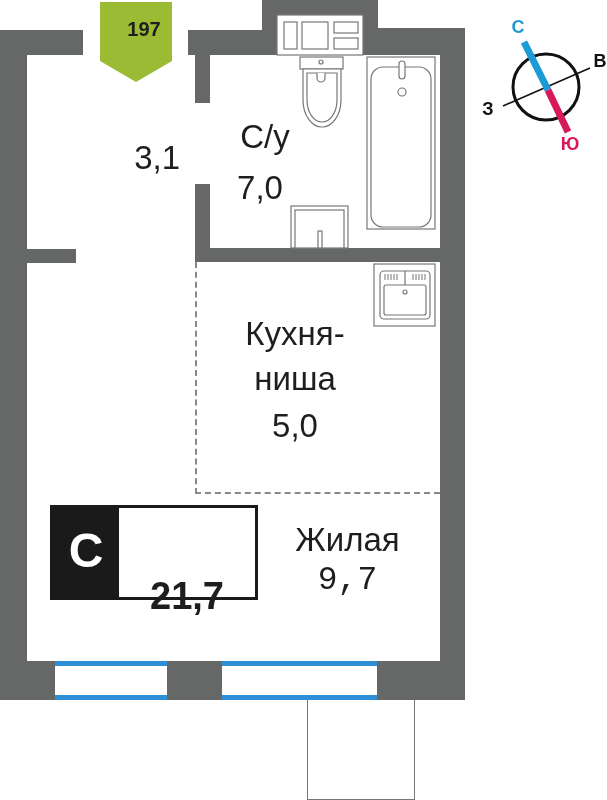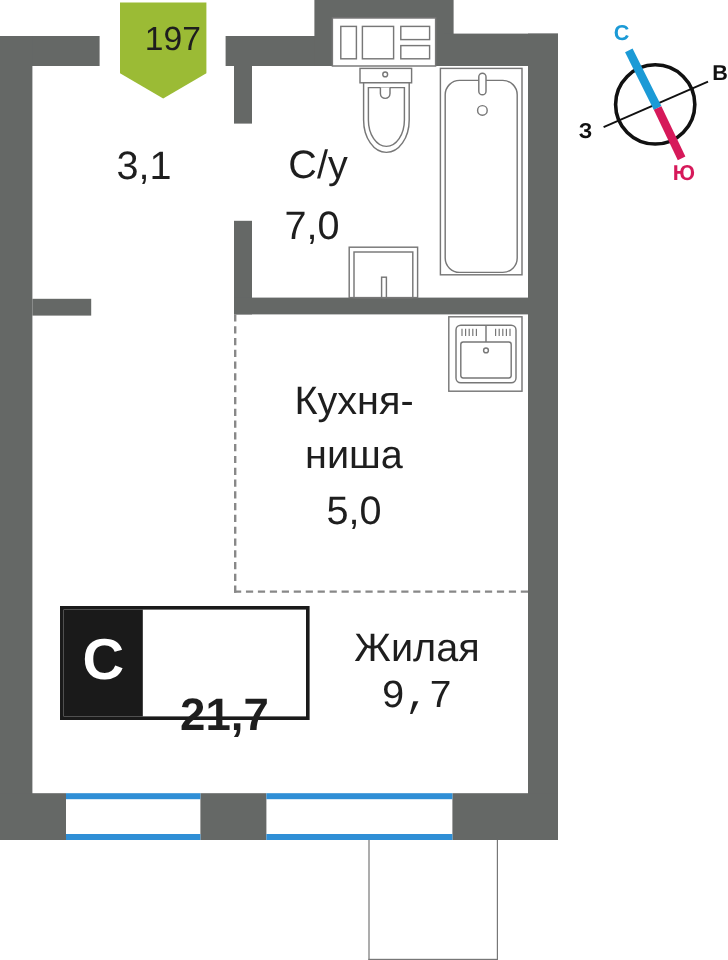--- a/index.html
+++ b/index.html
@@ -104,28 +104,28 @@
     <path d="M100 2 L172 2 L172 61 L136 82 L100 61 Z" fill="#9bbb35"></path>
 
     <g>
       <circle cx="546" cy="87" r="33" fill="none" stroke="#111" stroke-width="3"></circle>
       <line x1="503" y1="106" x2="590" y2="68" stroke="#111" stroke-width="1.6"></line>
       <line x1="524" y1="42" x2="548" y2="90" stroke="#1b9ad6" stroke-width="7"></line>
     	<line x1="548" y1="90" x2="568" y2="132" stroke="#d6195a" stroke-width="7"></line>
     </g>
   </svg>
 
-  <div class="lbl" style="left:100px;top:18px;width:88px;font-size:28px;">197</div>
+  <div class="lbl" style="left:100px;top:18px;width:88px;font-size:20px;font-weight:bold;">197</div>
 
   <div class="lbl" style="left:508px;top:18px;width:20px;font-size:18px;font-weight:bold;color:#1b9ad6;">С</div>
   <div class="lbl" style="left:590px;top:52px;width:20px;font-size:18px;font-weight:bold;color:#111;">В</div>
   <div class="lbl" style="left:478px;top:100px;width:20px;font-size:18px;font-weight:bold;color:#111;">З</div>
   <div class="lbl" style="left:557px;top:135px;width:26px;font-size:18px;font-weight:bold;color:#d6195a;">Ю</div>
 
-  <div class="lbl" style="left:60px;top:120px;width:120px;">3,1</div>
+  <div class="lbl" style="left:60px;top:140px;width:120px;text-align:right;">3,1</div>
 
   <div class="lbl" style="left:220px;top:119px;width:90px;">С/у</div>
   <div class="lbl" style="left:220px;top:170px;width:80px;">7,0</div>
 
   <div class="lbl" style="left:225px;top:316px;width:140px;">Кухня-</div>
   <div class="lbl" style="left:225px;top:361px;width:140px;">ниша</div>
   <div class="lbl" style="left:225px;top:408px;width:140px;">5,0</div>
 
   <div class="lbl" style="left:280px;top:522px;width:135px;">Жилая</div>
   <div class="lbl" style="left:280px;top:563px;width:135px;font-family:Liberation Mono, monospace;">9,7</div>

